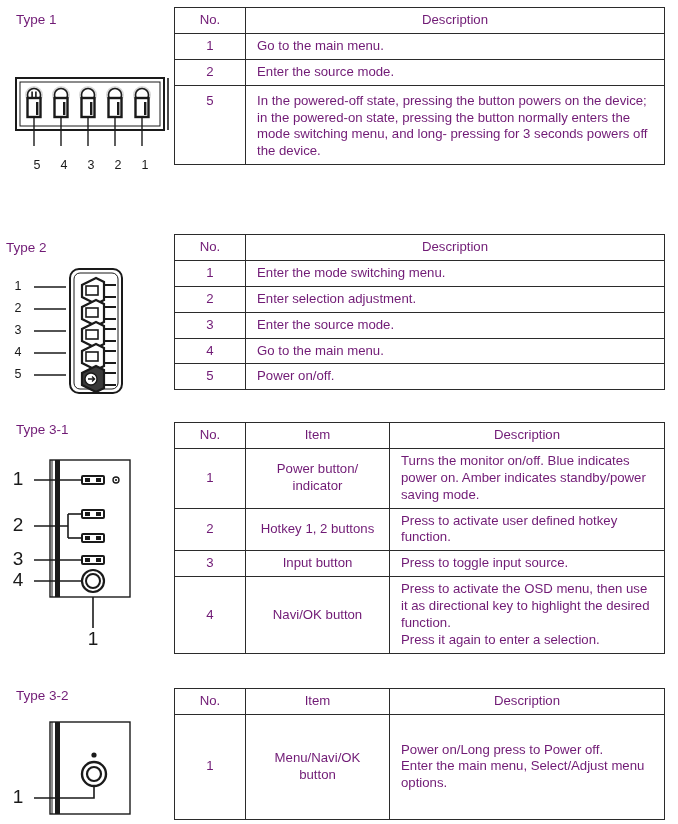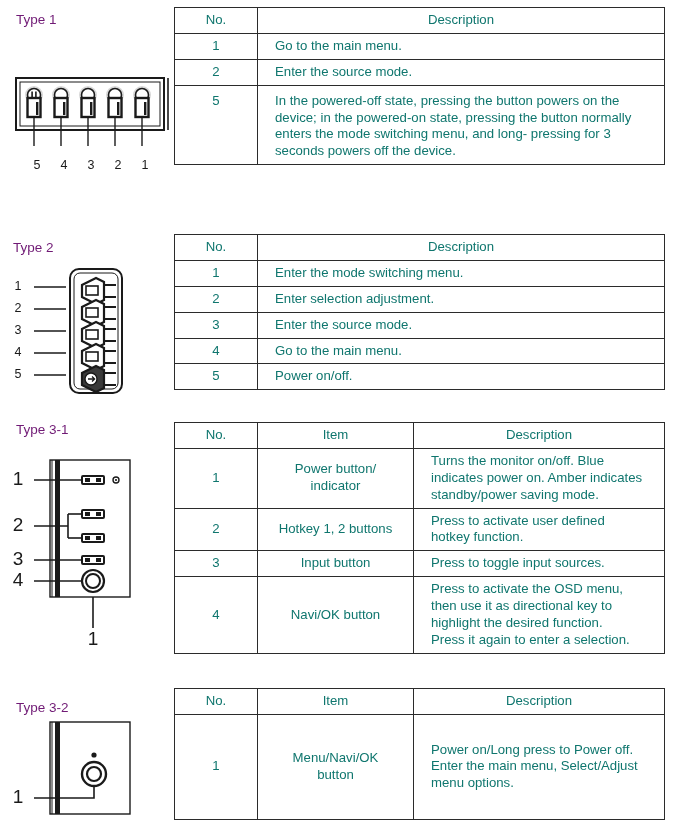--- a/index.html
+++ b/index.html
@@ -30,24 +30,24 @@
 
   
   table.spec {
     position: absolute;
     border-collapse: collapse;
     table-layout: fixed;
     background: #fff;
   }
   table.spec td, table.spec th {
     border: 1.3px solid #2b2b2b;
-    padding: 4px 17px;
+    padding: 4px 11px;
     font-size: 13.2px;
     font-weight: normal;
-    color: #0f766e;
+    color: #701a75;
     vertical-align: middle;
     line-height: 1.28;
   }
   table.spec th {
     text-align: center;
     padding-top: 4px;
     padding-bottom: 4px;
   }
   td.num, th.num {
     text-align: center;
@@ -144,21 +144,21 @@
       <tr>
         <td class="num" style="vertical-align:top; padding-top:7px;">5</td>
         <td class="desc" style="vertical-align:top; padding-top:7px;">In the powered-off state, pressing the button powers on the device; in the powered-on state, pressing the button normally enters the mode switching menu, and long- pressing for 3 seconds powers off the device.</td>
       </tr>
     </tbody>
   </table>
 </div>
 
 <div class="section" style="top:234px;">
 
-  <div class="type-label" style="left:13px; top:6px;">Type 2</div>
+  <div class="type-label" style="left:6px; top:6px;">Type 2</div>
 
   <div class="diagram" style="left:8px; top:32px;">
     <svg width="160" height="130" viewBox="0 0 160 130">
 
       <rect x="62" y="3" width="52" height="124" rx="9" ry="9" fill="#ffffff" stroke="#1a1a1a" stroke-width="2"></rect>
       <rect x="66" y="7" width="44" height="116" rx="6" ry="6" fill="#ffffff" stroke="#1a1a1a" stroke-width="1"></rect>
 
       <g>
 
         <path d="M88 12 L74 19 L74 31 L88 38 L96 34 L96 16 Z" fill="#ffffff" stroke="#1a1a1a" stroke-width="2.2"></path>
@@ -309,35 +309,35 @@
         <td class="desc">Turns the monitor on/off. Blue indicates power on. Amber indicates standby/power saving mode.</td>
       </tr>
       <tr>
         <td class="num">2</td>
         <td class="item">Hotkey 1, 2 buttons</td>
         <td class="desc">Press to activate user defined hotkey function.</td>
       </tr>
       <tr>
         <td class="num">3</td>
         <td class="item">Input button</td>
-        <td class="desc">Press to toggle input sources.</td>
+        <td class="desc">Press to toggle input source.</td>
       </tr>
       <tr>
         <td class="num">4</td>
         <td class="item">Navi/OK button</td>
         <td class="desc" style="white-space:pre-line;">Press to activate the OSD menu, then use it as directional key to highlight the desired function.
 Press it again to enter a selection.</td>
       </tr>
     </tbody>
   </table>
 </div>
 
 <div class="section" style="top:688px;">
 
-  <div class="type-label" style="left:16px; top:12px;">Type 3-2</div>
+  <div class="type-label" style="left:16px; top:0;">Type 3-2</div>
 
   <div class="diagram" style="left:8px; top:30px;">
     <svg width="160" height="110" viewBox="0 0 160 110">
 
       <rect x="42" y="4" width="80" height="92" fill="#ffffff" stroke="#1a1a1a" stroke-width="1.4"></rect>
       <rect x="47" y="4" width="5" height="92" fill="#1a1a1a"></rect>
       <line x1="44" y1="4" x2="44" y2="96" stroke="#1a1a1a" stroke-width="1"></line>
 
       <g>
 

